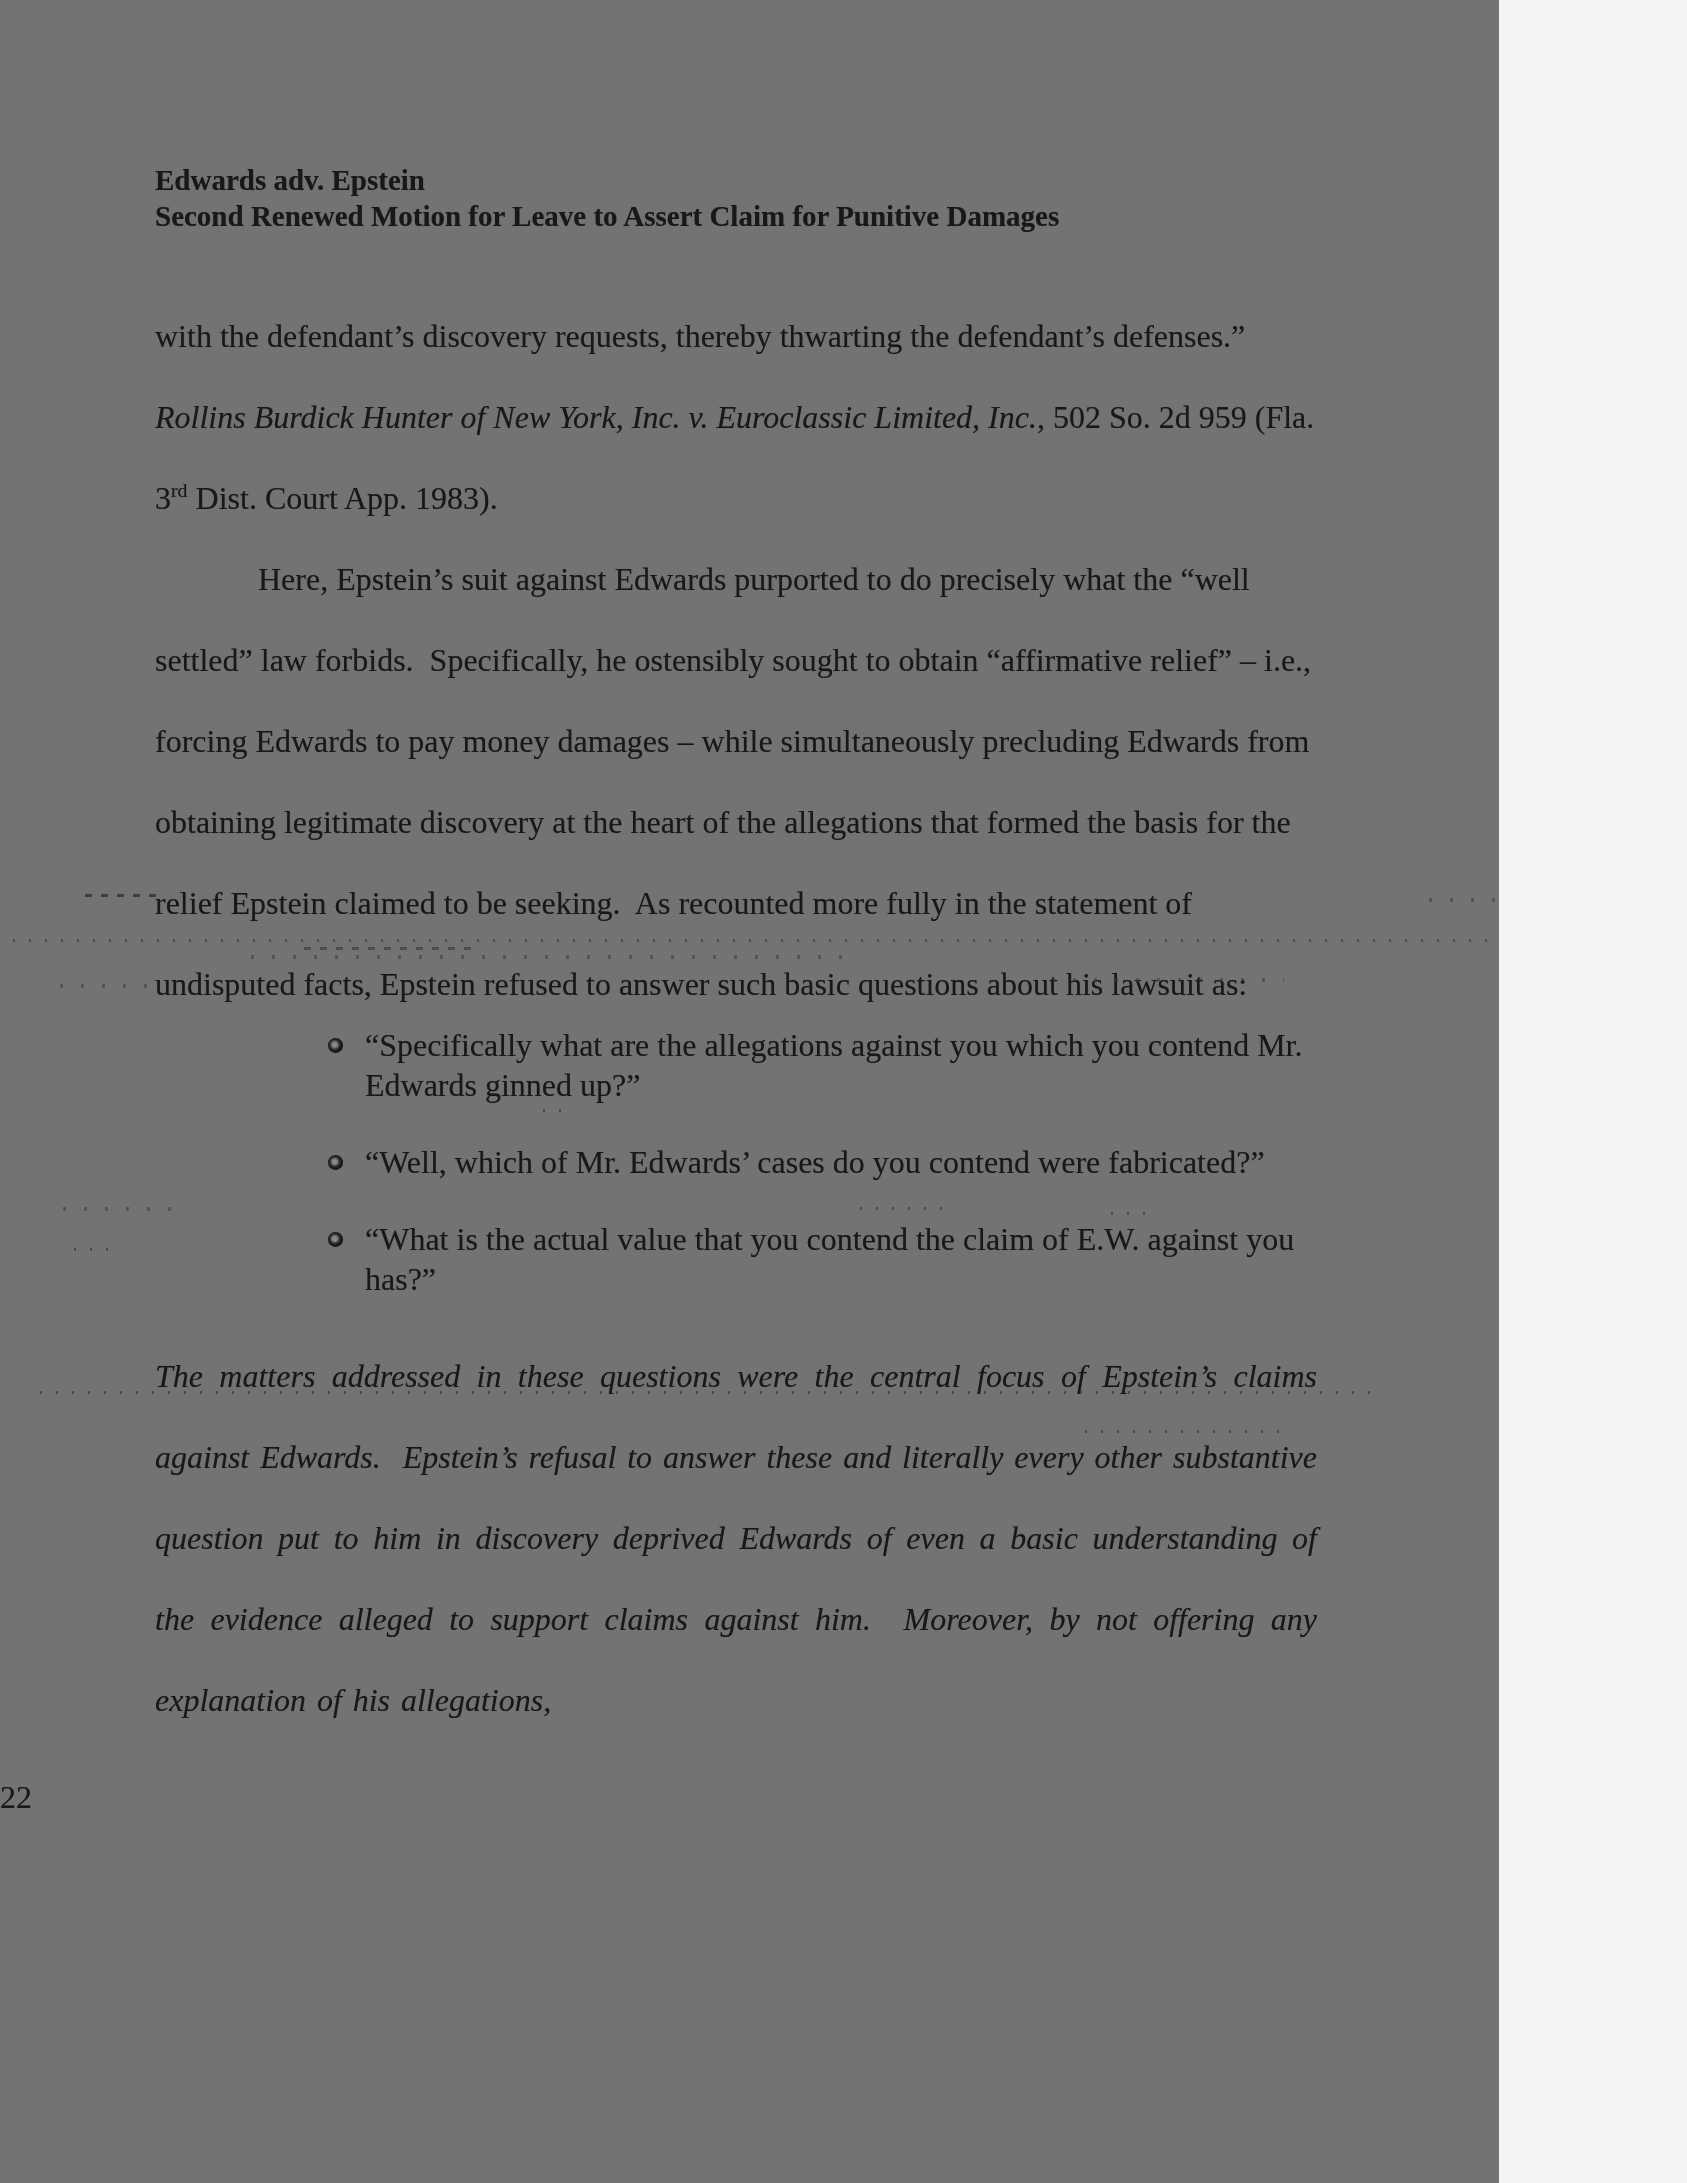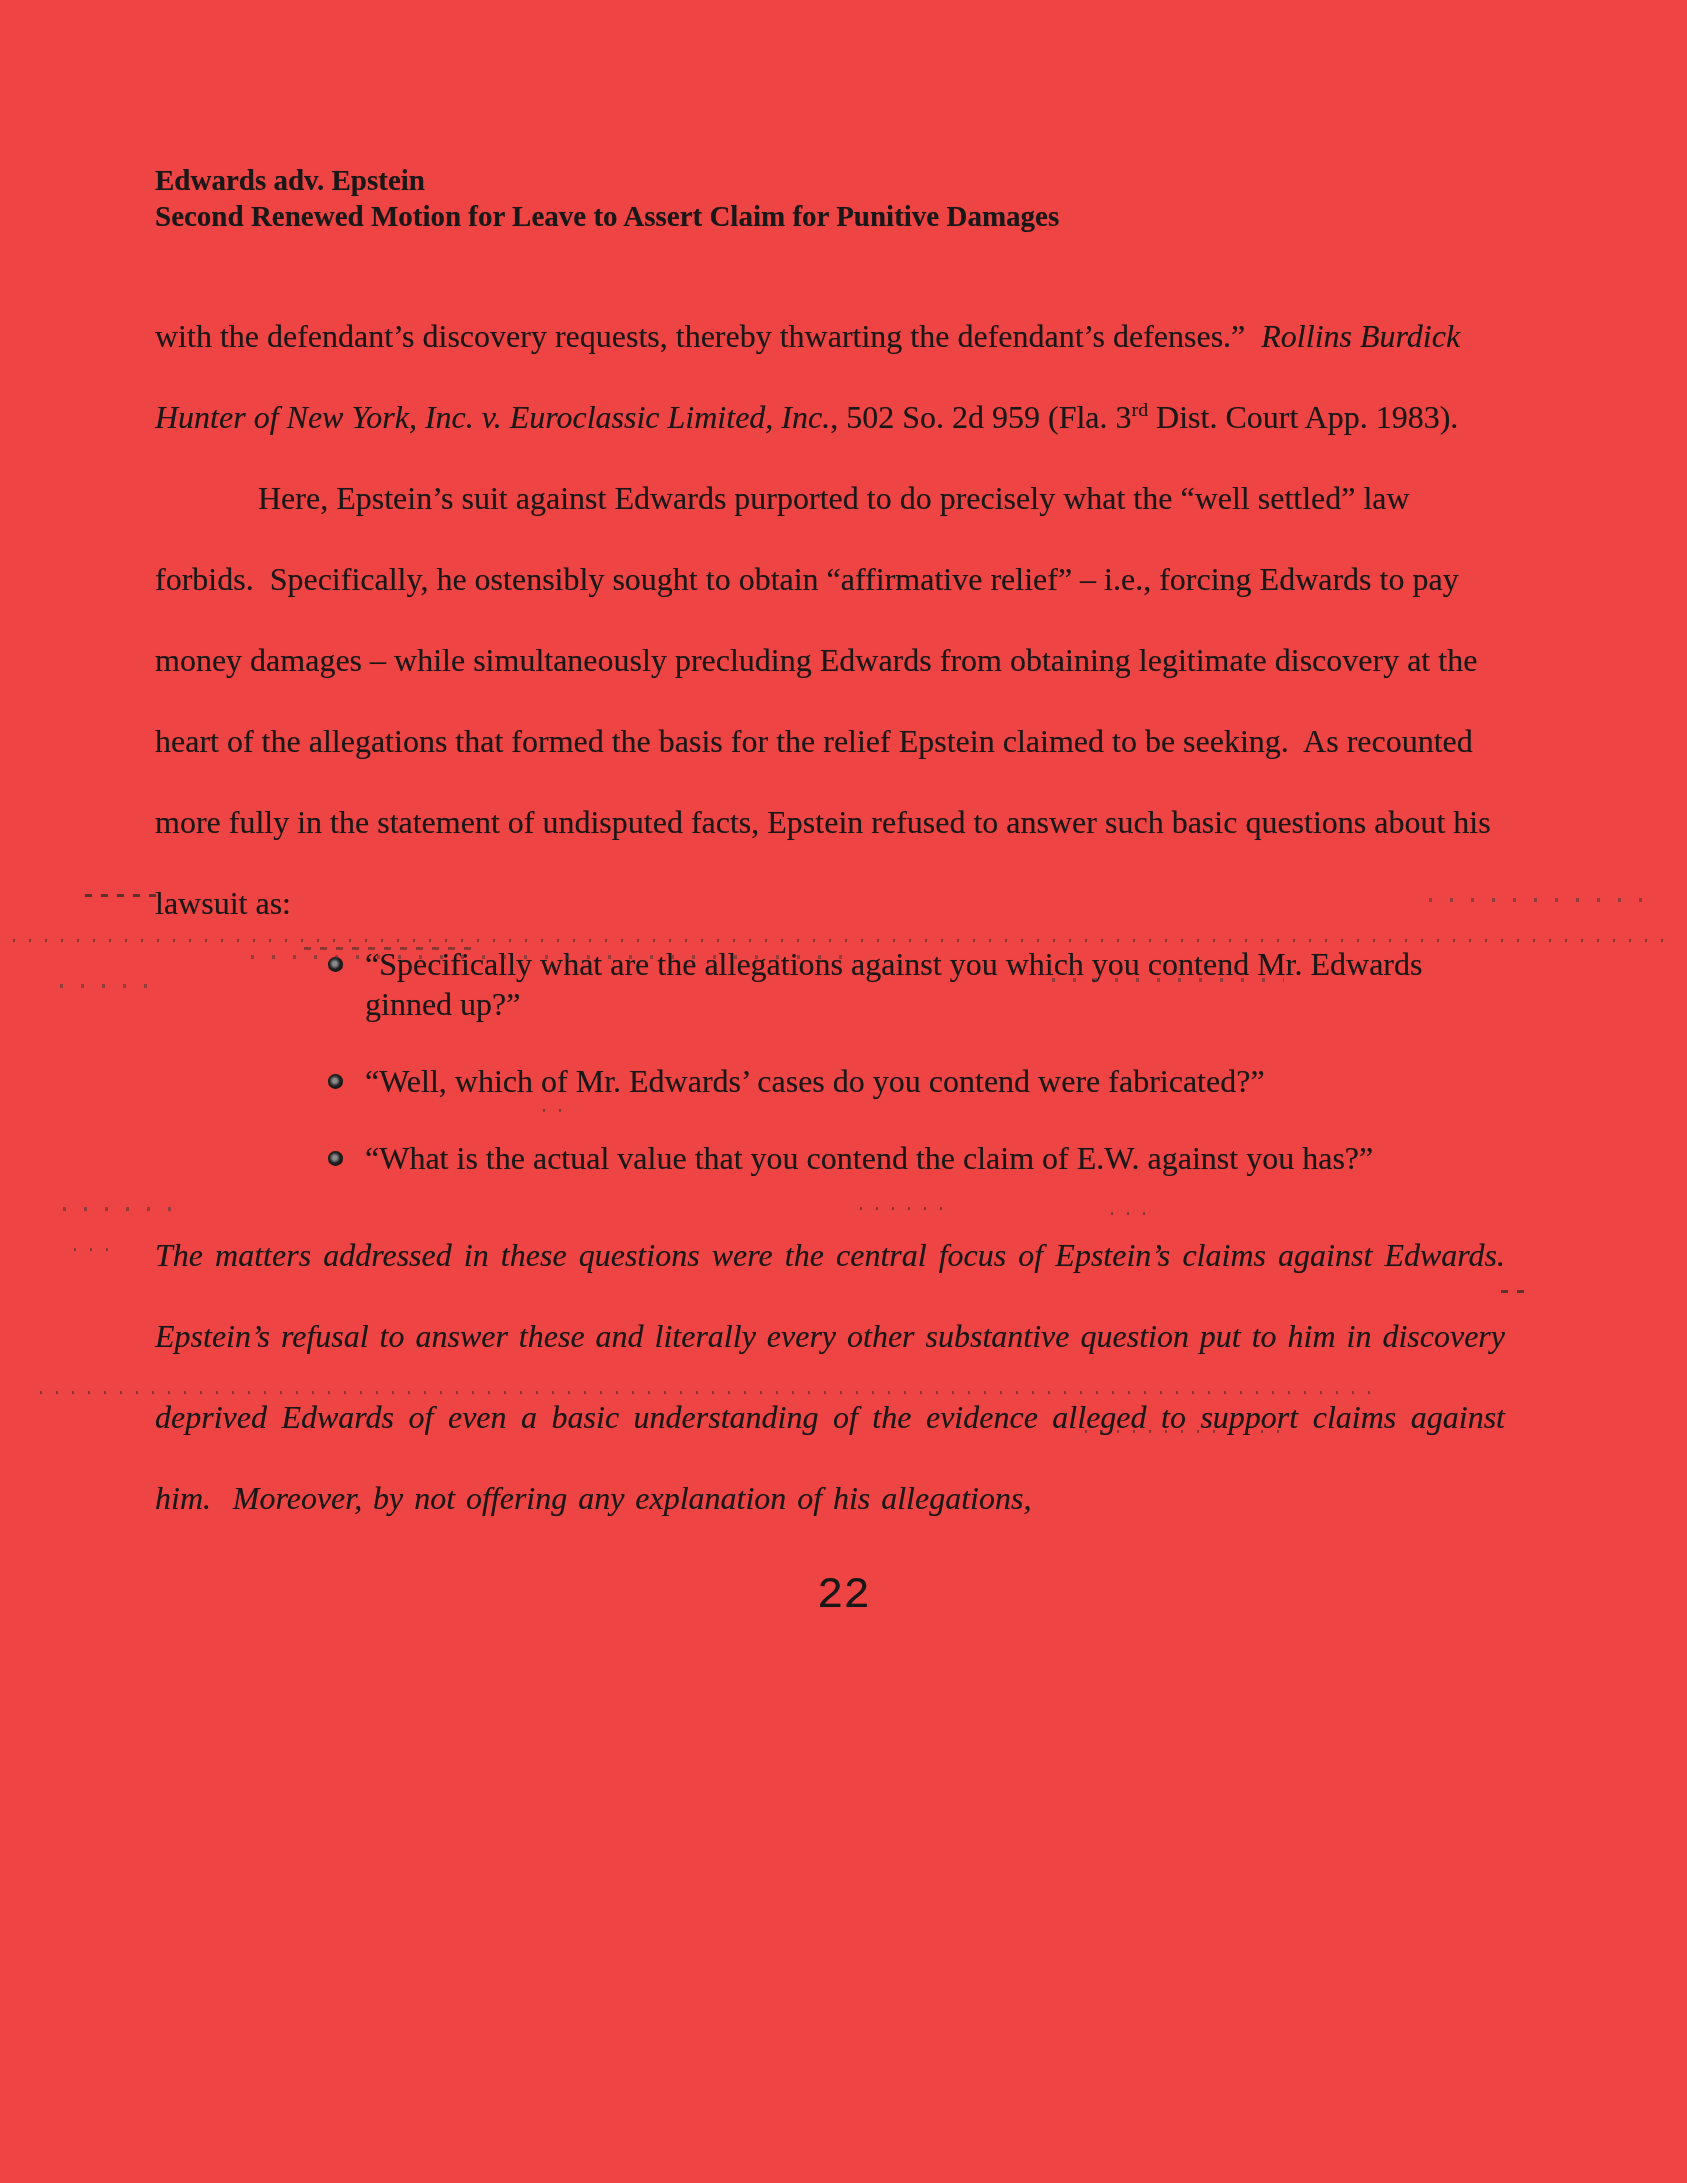--- a/index.html
+++ b/index.html
@@ -3,22 +3,22 @@
 <meta charset="utf-8">
 <style>
   html, body { margin: 0; padding: 0; }
   body {
     width: 1687px; height: 2183px;
     background: #f4f4f2;
     font-family: "Liberation Serif", "DejaVu Serif", serif;
   }
   .page {
     position: relative;
-    width: 1687px; height: 2183px;
-    background: #ef4444;
+    width: 1499px; height: 2183px;
+    background: #737373;
     color: #181818;
     box-sizing: border-box;
     padding: 162px 182px 0 155px;
     overflow: hidden;
     text-shadow: 0 0 0.7px rgba(0,0,0,0.35);
   }
   
   .doc-header { font-weight: bold; font-size: 29px; line-height: 36px; }
   
   .body-par {
@@ -45,25 +45,24 @@
   ul.q-list li .bullet {
     position: absolute;
     left: 173px; top: 13.2px;
     width: 14.6px; height: 14.6px;
     border-radius: 50%;
     background: radial-gradient(circle at 45% 45%, #8a8a8a 0 18%, #242424 45%, #000 100%);
   }
   
   .doc-footer {
     margin-top: 36px;
-    text-align: center;
-    font-size: 44px;
+    font-size: 32px;
     line-height: 40px;
     
-    margin-left: -155px; margin-right: -182px; font-family: Liberation Mono, monospace;
+    margin-left: -155px; margin-right: -182px;
   }
   
   .art { position: absolute; pointer-events: none; }
   .art.dots   { height: 2.6px; background-image: repeating-linear-gradient(90deg, rgba(45,45,45,0.55) 0 2px, transparent 2px 16px); }
   .art.dashes { height: 3.3px; background-image: repeating-linear-gradient(90deg, rgba(40,40,40,0.70) 0 6.6px, transparent 6.6px 16px); }
   .art.specks { height: 4px; background-image: repeating-linear-gradient(90deg, rgba(55,55,55,0.50) 0 2.6px, transparent 2.6px 21px); }
 </style>
 </head>
 <body>
 

